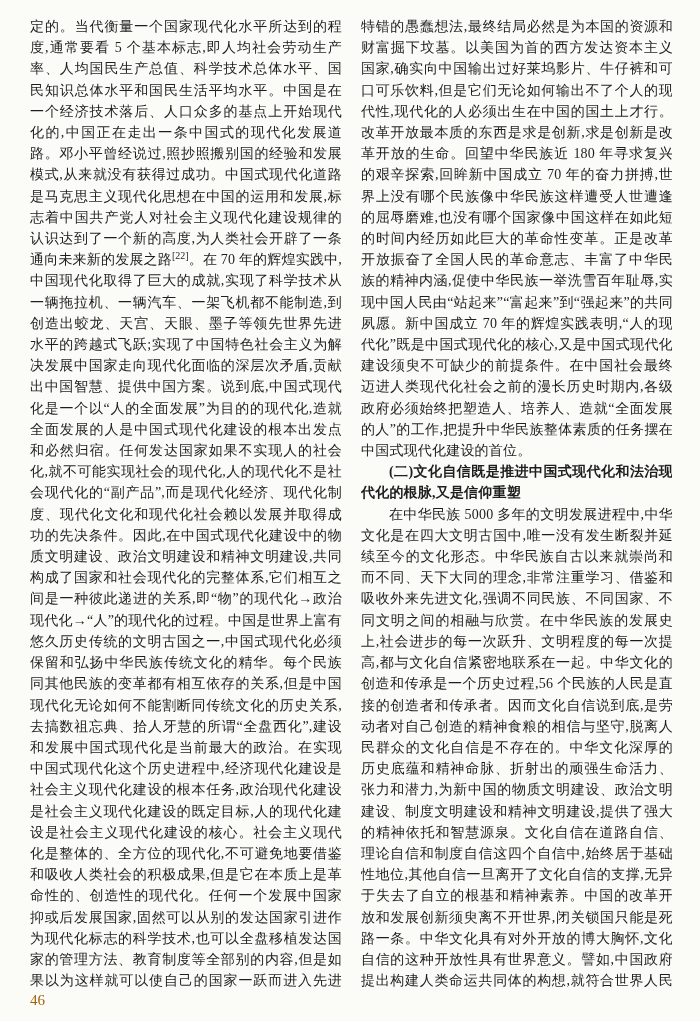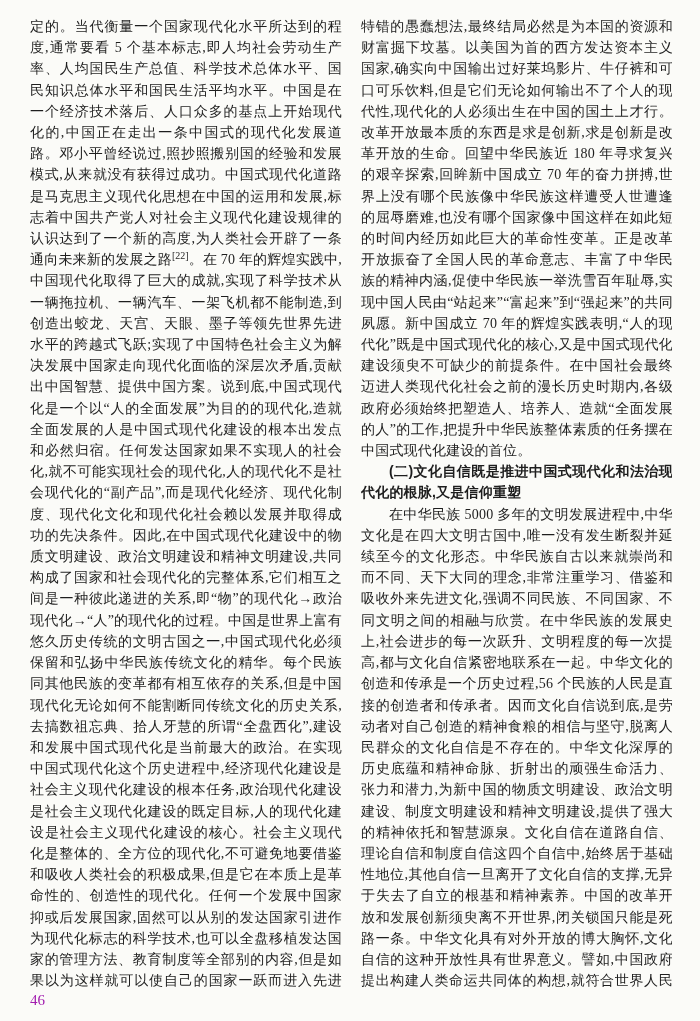--- a/index.html
+++ b/index.html
@@ -32,38 +32,38 @@
     margin: 0;
     font-size: 14px;
     line-height: 21.2px;
     letter-spacing: 0.2px;
     text-align: justify;
     color: #1e1e1e;
     font-family: "Liberation Serif", "DejaVu Serif", serif;
   }
   .heading {
     font-weight: 700;
-    font-family: Liberation Sans, sans-serif;
+    font-family: Liberation Serif, serif;
     text-indent: 2em;
   }
   .indent {
     text-indent: 2em;
   }
   sup.ref {
     font-size: 10px;
     line-height: 0;
     vertical-align: 5px;
     letter-spacing: 0;
   }
   .page-number {
     position: absolute;
     left: 30px;
     bottom: 12px;
     font-size: 15px;
-    color: #a21caf;
+    color: #a16207;
     font-family: "Liberation Serif", "DejaVu Serif", serif;
   }
 </style>
 </head>
 <body>
 
 <div class="page">
   <div class="columns">
 
     <div class="col">

